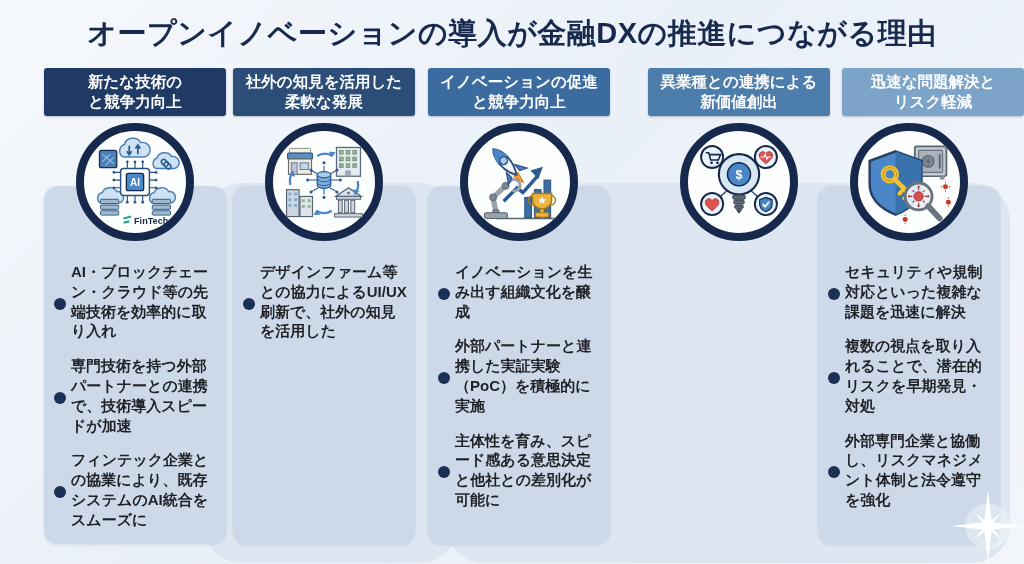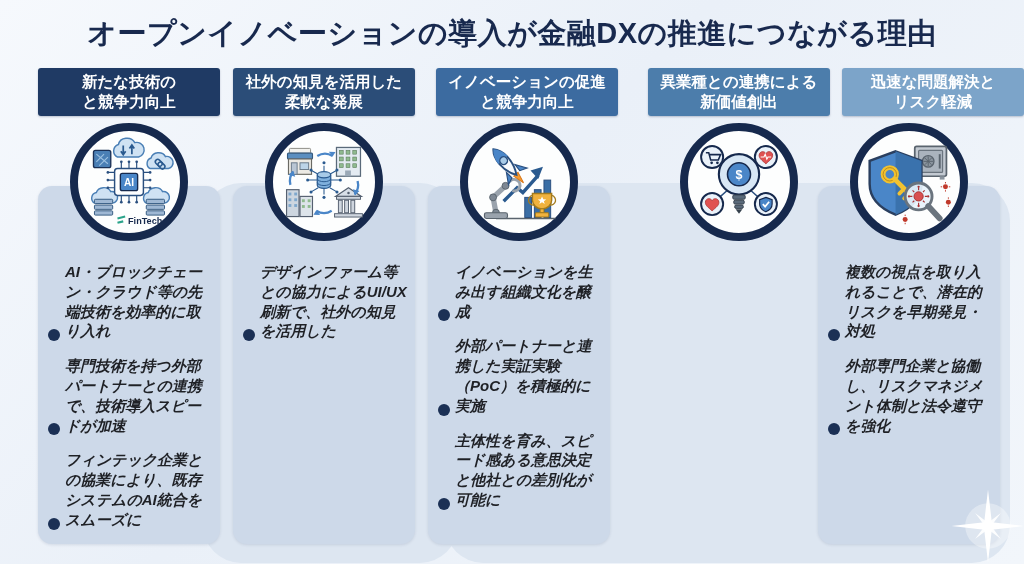--- a/index.html
+++ b/index.html
@@ -3,34 +3,34 @@
 <meta charset="utf-8">
 <style>
   html,body{margin:0;padding:0;}
   body{font-family:"Liberation Sans","DejaVu Sans",sans-serif;}
   #canvas{position:relative;width:1024px;height:564px;overflow:hidden;
     background:linear-gradient(135deg,#f6f9fd 0%,#eaf0f8 45%,#f2f6fb 100%);}
   .bg-shape{position:absolute;background:#dde6f1;border-radius:38px;z-index:0;}
   .main-title{position:absolute;top:14px;left:0;width:100%;text-align:center;
     font-size:29px;font-weight:800;color:#18294e;letter-spacing:.5px;z-index:3;}
   .col{position:absolute;top:0;width:182px;height:564px;z-index:1;}
-  .c1{left:38px}.c2{left:233px}.c3{left:428px}.c4{left:648px}.c5{left:818px}
+  .c1{left:44px}.c2{left:233px}.c3{left:428px}.c4{left:648px}.c5{left:818px}
   .col-header{position:absolute;top:68px;left:0;width:182px;height:48px;
     border-radius:3px;display:flex;flex-direction:column;align-items:center;justify-content:center;
     color:#ffffff;font-size:15.5px;font-weight:700;line-height:1.32;text-align:center;z-index:3;
     box-shadow:0 1px 2px rgba(20,40,80,.25);}
   .icon-circle{position:absolute;top:123px;left:32px;width:118px;height:118px;box-sizing:border-box;
     border:8px solid #16294d;border-radius:50%;background:#fdfefe;z-index:4;
     display:flex;align-items:center;justify-content:center;}
   .icon-circle svg{width:96px;height:96px;display:block;}
   .col-card{position:absolute;top:186px;left:0;width:182px;height:358px;background:#cdd9e9;
     border-radius:14px;z-index:2;box-sizing:border-box;
     padding:76px 7px 12px 10px;display:flex;flex-direction:column;gap:15px;
     box-shadow:0 1px 3px rgba(30,50,90,.12);}
-  .bullet{display:flex;align-items:flex-end;font-style:italic;}
+  .bullet{display:flex;align-items:center;}
   .dot{width:12px;height:12px;border-radius:50%;background:#1b3055;flex:0 0 12px;
     margin-top:4px;margin-right:5px;}
   .bt{font-size:15px;font-weight:700;line-height:1.32;color:#1f2126;}
   .sparkle{position:absolute;z-index:6;}
 </style>
 </head>
 <body>
 
 <div id="canvas">
 
@@ -206,21 +206,21 @@
     </div>
     <div class="col-card">
       <div class="bullet">
           <span class="dot"></span>
           <span class="bt">デザインファーム等との協力によるUI/UX刷新で、社外の知見を活用した</span>
         </div>
     </div>
   </div>
 
   <div class="col c3">
-    <div class="col-header" style="background: rgb(60, 107, 160); margin-left: 8px;">
+    <div class="col-header" style="background: rgb(60, 107, 160);">
       <span>イノベーションの促進</span>
       <span>と競争力向上</span>
     </div>
     <div class="icon-circle">
       <svg viewBox="0 0 100 100">
         <path d="M26 88 h62" stroke="#5a646e" stroke-width="1.5"></path>
         <g>
           <rect x="56" y="66" width="7" height="21" fill="#3a6ea5" stroke="#2a4f7f" stroke-width="1"></rect>
           <rect x="66" y="58" width="7" height="29" fill="#3a6ea5" stroke="#2a4f7f" stroke-width="1"></rect>
           <rect x="76" y="48" width="7" height="39" fill="#3a6ea5" stroke="#2a4f7f" stroke-width="1"></rect>
@@ -359,20 +359,24 @@
             <circle cx="46" cy="89" r="2.6"></circle>
           <g stroke="#c0392b" stroke-width="1">
               <path d="M88 51.5 v-1.5 M88 58.5 v1.5 M84.5 55 h-1.5 M91.5 55 h1.5 M91 67.5 v-1.5 M91 74.5 v1.5 M46 85.5 v-1.5 M46 92.5 v1.5"></path>
             </g>
         </g>
       </svg>
     </div>
     <div class="col-card">
       <div class="bullet">
           <span class="dot"></span>
+          <span class="bt">セキュリティや規制対応といった複雑な課題を迅速に解決</span>
+        </div>
+      <div class="bullet">
+          <span class="dot"></span>
           <span class="bt">複数の視点を取り入れることで、潜在的リスクを早期発見・対処</span>
         </div>
       <div class="bullet">
           <span class="dot"></span>
           <span class="bt">外部専門企業と協働し、リスクマネジメント体制と法令遵守を強化</span>
         </div>
     </div>
   </div>
 
   <div class="sparkle" style="left:948px;top:488px;width:80px;height:76px;">

